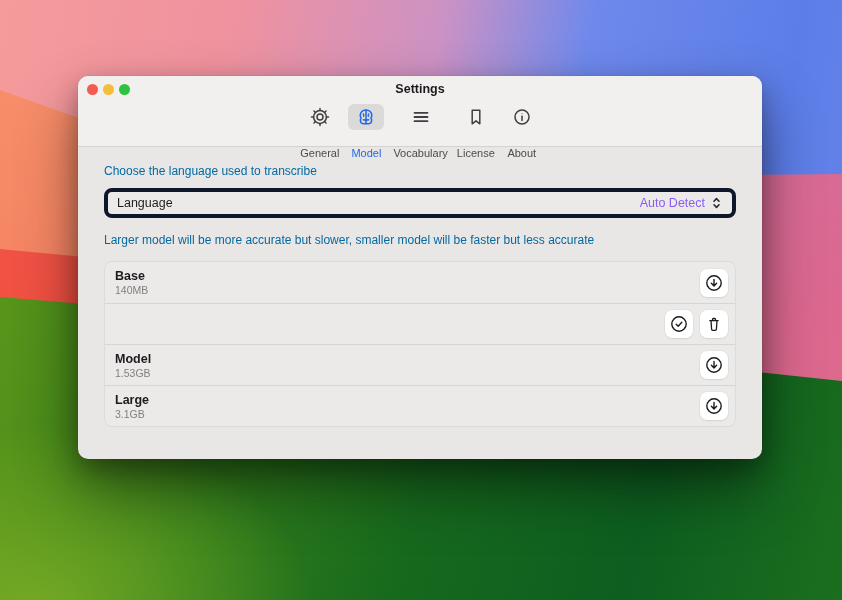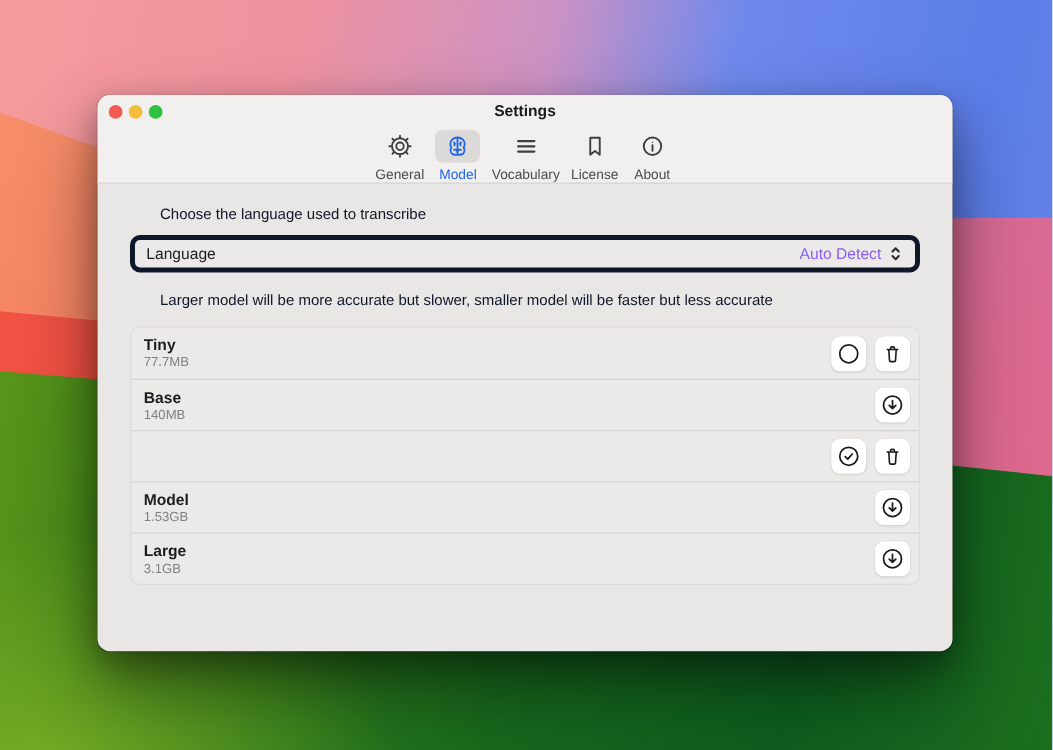--- a/index.html
+++ b/index.html
@@ -15,43 +15,43 @@
   .wp-orange { background:linear-gradient(165deg,#f7936c 0%,#f4755a 70%,#f3664f 100%);
     clip-path:polygon(0 15%,30% 30%,30% 46%,0 42%); }
   .wp-red { background:linear-gradient(165deg,#f2584a 0%,#ee4538 100%);
     clip-path:polygon(0 41.5%,30% 45.5%,32% 54%,0 50%); }
   .wp-green { background:linear-gradient(105deg,#659c1b 0%,#3a831a 28%,#17691d 55%,#0d5e20 78%,#1c6e1e 100%);
     clip-path:polygon(0 49.5%,30% 53%,100% 63.5%,100% 100%,0 100%); }
   .wp-green::after { content:""; position:absolute; inset:0;
     background:radial-gradient(440px 300px at 5% 102%, rgba(155,195,45,.55), rgba(155,195,45,0) 62%); }
 
   
-  .window { position:absolute; left:78px; top:76px; width:684px; height:445px;
+  .window { position:absolute; left:78px; top:76px; width:684px; height:383px;
     border-radius:10px; background:#e9e7e6; overflow:hidden;
     box-shadow:0 30px 60px rgba(0,0,0,.42), 0 10px 24px rgba(0,0,0,.28), 0 0 1px rgba(0,0,0,.35); }
 
   .win-header { background:#f2f0ef; border-bottom:1px solid #d4d2d0; height:71px; position:relative; }
   .titlebar { height:26px; position:relative; }
   .traffic { position:absolute; left:9px; top:8px; display:flex; gap:5px; }
   .traffic span { width:11px; height:11px; border-radius:50%; display:block; }
   .win-title { position:absolute; left:0; right:0; top:6px; text-align:center;
     font-size:12.5px; font-weight:700; color:#1b1b1d; }
 
   .toolbar { display:flex; justify-content:center; align-items:flex-start; gap:9px; padding-top:2px; }
-  .tb-item { display:flex; flex-direction:column; align-items:center; gap:4px; color:#3f3f41; cursor:default; }
+  .tb-item { display:flex; flex-direction:column; align-items:center; gap:17px; color:#3f3f41; cursor:default; }
   .tb-icon { width:36px; height:26px; border-radius:6px; display:flex; align-items:center; justify-content:center; }
   .tb-label { font-size:11px; color:#4b4b4d; }
   .tb-item.selected .tb-icon { background:#dcdad8; }
   .tb-item.selected { color:var(--accent,#2167e8); }
   .tb-item.selected .tb-label { color:var(--accent,#2167e8); }
   .tb-icon svg { stroke:currentColor; }
 
   
   .content { padding:0 26px; }
-  .desc { font-size:12px; color:#0f172a;margin-left:24px; }
+  .desc { font-size:12px; color:#0369a1; }
   .desc1 { margin-top:17px; }
   .desc2 { margin-top:15px; }
 
   .field-row { margin-top:10px; height:30px; background:#eceae9; border:4px solid #0f172a;
     border-radius:8px; display:flex; align-items:center; padding:0 9px; }
   .field-label { font-size:12.5px; color:#1d1d1f; }
   .field-value { margin-left:auto; font-size:12.5px; font-weight:500; color:#8b5cf6; display:flex; align-items:center; gap:5px; }
   .field-value svg { stroke:#2a2a2c; }
 
   .model-list { margin-top:14px; background:#eceae9; border:1px solid #dedcda; border-radius:8px; overflow:hidden; }
@@ -153,38 +153,20 @@
         <svg width="13" height="14" viewBox="0 0 13 14" fill="none" stroke-width="1.6" stroke-linecap="round" stroke-linejoin="round">
           <path d="M4 5.2 L6.5 2.6 L9 5.2 M4 8.8 L6.5 11.4 L9 8.8"></path>
         </svg>
       </span>
     </div>
 
     <div class="desc desc2">Larger model will be more accurate but slower, smaller model will be faster but less accurate</div>
 
     <div class="model-list">
 
-      <div class="row">
-        <div class="row-text">
-          <div class="row-title"><span class="name">Tiny</span><span class="badge"></span></div>
-          <div class="row-size">77.7MB</div>
-        </div>
-        <div class="row-actions">
-          <button class="icon-btn">
-            <svg width="22" height="22" viewBox="0 0 22 22" fill="none" stroke-width="1.4">
-                <circle cx="11" cy="11" r="7.2"></circle>
-              </svg>
-          </button>
-          <button class="icon-btn">
-            <svg width="22" height="22" viewBox="0 0 22 22" fill="none" stroke-width="1.3" stroke-linecap="round" stroke-linejoin="round">
-              <path d="M6.8 7.6 H15.2 M8 7.6 L8.6 16.3 a1.1 1.1 0 0 0 1.1 1 h2.6 a1.1 1.1 0 0 0 1.1 -1 L14 7.6 M9.5 7.6 V6.4 a0.9 0.9 0 0 1 0.9 -0.9 h1.2 a0.9 0.9 0 0 1 0.9 0.9 V7.6"></path>
-            </svg>
-          </button>
-        </div>
-      </div>
 
       <div class="row">
         <div class="row-text">
           <div class="row-title"><span class="name">Base</span><span class="badge"></span></div>
           <div class="row-size">140MB</div>
         </div>
         <div class="row-actions">
           <button class="icon-btn">
             <svg width="22" height="22" viewBox="0 0 22 22" fill="none" stroke-width="1.4" stroke-linecap="round" stroke-linejoin="round">
               <circle cx="11" cy="11" r="7.2"></circle>

